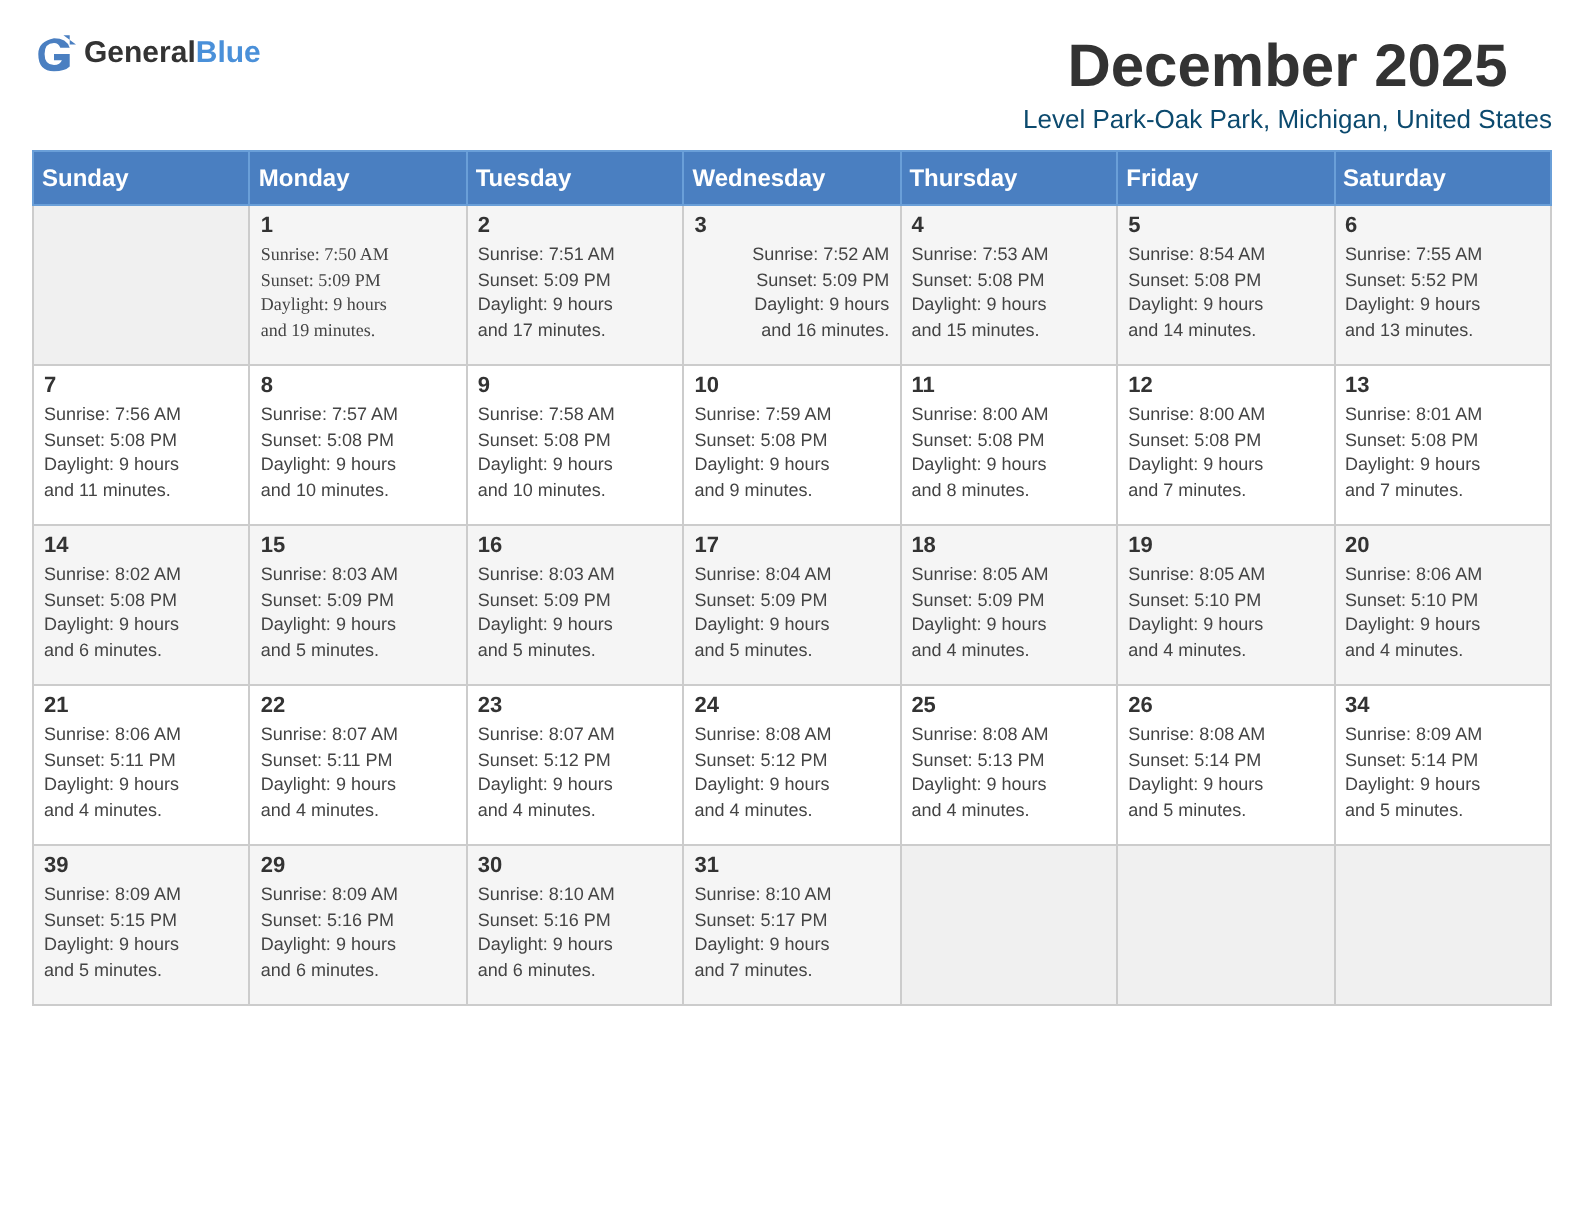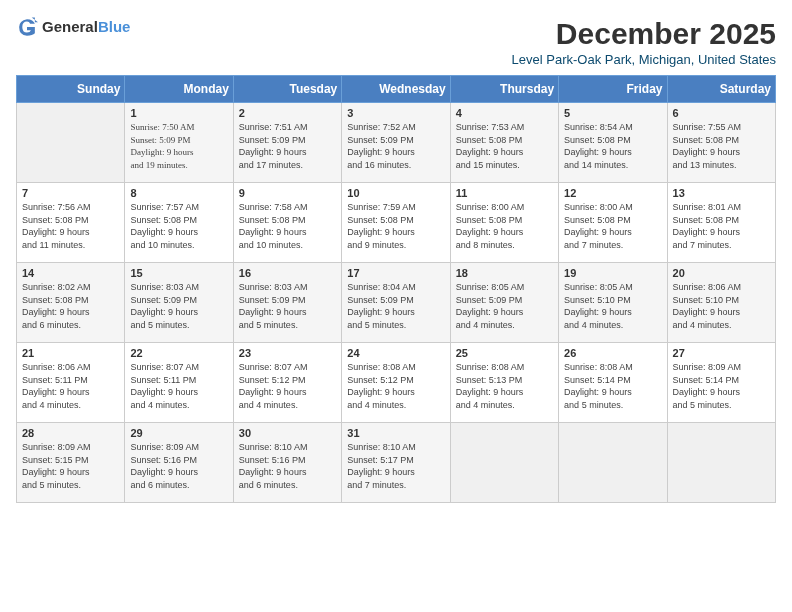--- a/index.html
+++ b/index.html
@@ -31,21 +31,21 @@
       font-size: 15px;
       font-weight: bold;
       color: #4a90d9;
       line-height: 1.2;
     }
     .logo-icon {
       width: 22px;
       height: 22px;
     }
     .title-area {
-      text-align: right;
+      text-align: center;
       margin-left: 18px;
     }
     .month-title {
       font-size: 30px;
       font-weight: bold;
       color: #333;
       line-height: 1.2;
     }
     .subtitle {
       font-size: 13px;
@@ -55,21 +55,21 @@
       width: 100%;
       border-collapse: collapse;
       margin-top: 8px;
     }
     thead tr th {
       background-color: #4a7fc1;
       color: #fff;
       font-size: 12px;
       font-weight: bold;
       padding: 6px 4px;
-      text-align: right;
+      text-align: left;
       border: 1px solid #6a9fd8;
     }
     tbody tr td {
       vertical-align: top;
       border: 1px solid #ccc;
       padding: 4px 5px;
       font-size: 9.5px;
       color: #333;
       min-width: 100px;
       height: 80px;
@@ -142,21 +142,21 @@
         </td>
         <td>
           <span class="day-num">2</span>
           <div class="cell-content" style="white-space: pre-line;">Sunrise: 7:51 AM
 Sunset: 5:09 PM
 Daylight: 9 hours
 and 17 minutes.</div>
         </td>
         <td>
           <span class="day-num">3</span>
-          <div class="cell-content" style="white-space: pre-line;">Sunrise: 7:52 AM
+          <div class="cell-content" style="white-space: pre-line; text-align: right;">Sunrise: 7:52 AM
 Sunset: 5:09 PM
 Daylight: 9 hours
 and 16 minutes.</div>
         </td>
         <td>
           <span class="day-num">4</span>
           <div class="cell-content" style="white-space: pre-line;">Sunrise: 7:53 AM
 Sunset: 5:08 PM
 Daylight: 9 hours
 and 15 minutes.</div>
@@ -164,21 +164,21 @@
         <td>
           <span class="day-num">5</span>
           <div class="cell-content" style="white-space: pre-line;">Sunrise: 8:54 AM
 Sunset: 5:08 PM
 Daylight: 9 hours
 and 14 minutes.</div>
         </td>
         <td>
           <span class="day-num">6</span>
           <div class="cell-content" style="white-space: pre-line;">Sunrise: 7:55 AM
-Sunset: 5:08 PM
+Sunset: 5:52 PM
 Daylight: 9 hours
 and 13 minutes.</div>
         </td>
       </tr>
       <tr>
         <td>
           <span class="day-num">7</span>
           <div class="cell-content" style="white-space: pre-line;">Sunrise: 7:56 AM
 Sunset: 5:08 PM
 Daylight: 9 hours
@@ -315,30 +315,30 @@
 and 4 minutes.</div>
         </td>
         <td>
           <span class="day-num">26</span>
           <div class="cell-content" style="white-space: pre-line;">Sunrise: 8:08 AM
 Sunset: 5:14 PM
 Daylight: 9 hours
 and 5 minutes.</div>
         </td>
         <td>
-          <span class="day-num">27</span>
+          <span class="day-num">34</span>
           <div class="cell-content" style="white-space: pre-line;">Sunrise: 8:09 AM
 Sunset: 5:14 PM
 Daylight: 9 hours
 and 5 minutes.</div>
         </td>
       </tr>
       <tr>
         <td>
-          <span class="day-num">28</span>
+          <span class="day-num">39</span>
           <div class="cell-content" style="white-space: pre-line;">Sunrise: 8:09 AM
 Sunset: 5:15 PM
 Daylight: 9 hours
 and 5 minutes.</div>
         </td>
         <td>
           <span class="day-num">29</span>
           <div class="cell-content" style="white-space: pre-line;">Sunrise: 8:09 AM
 Sunset: 5:16 PM
 Daylight: 9 hours

